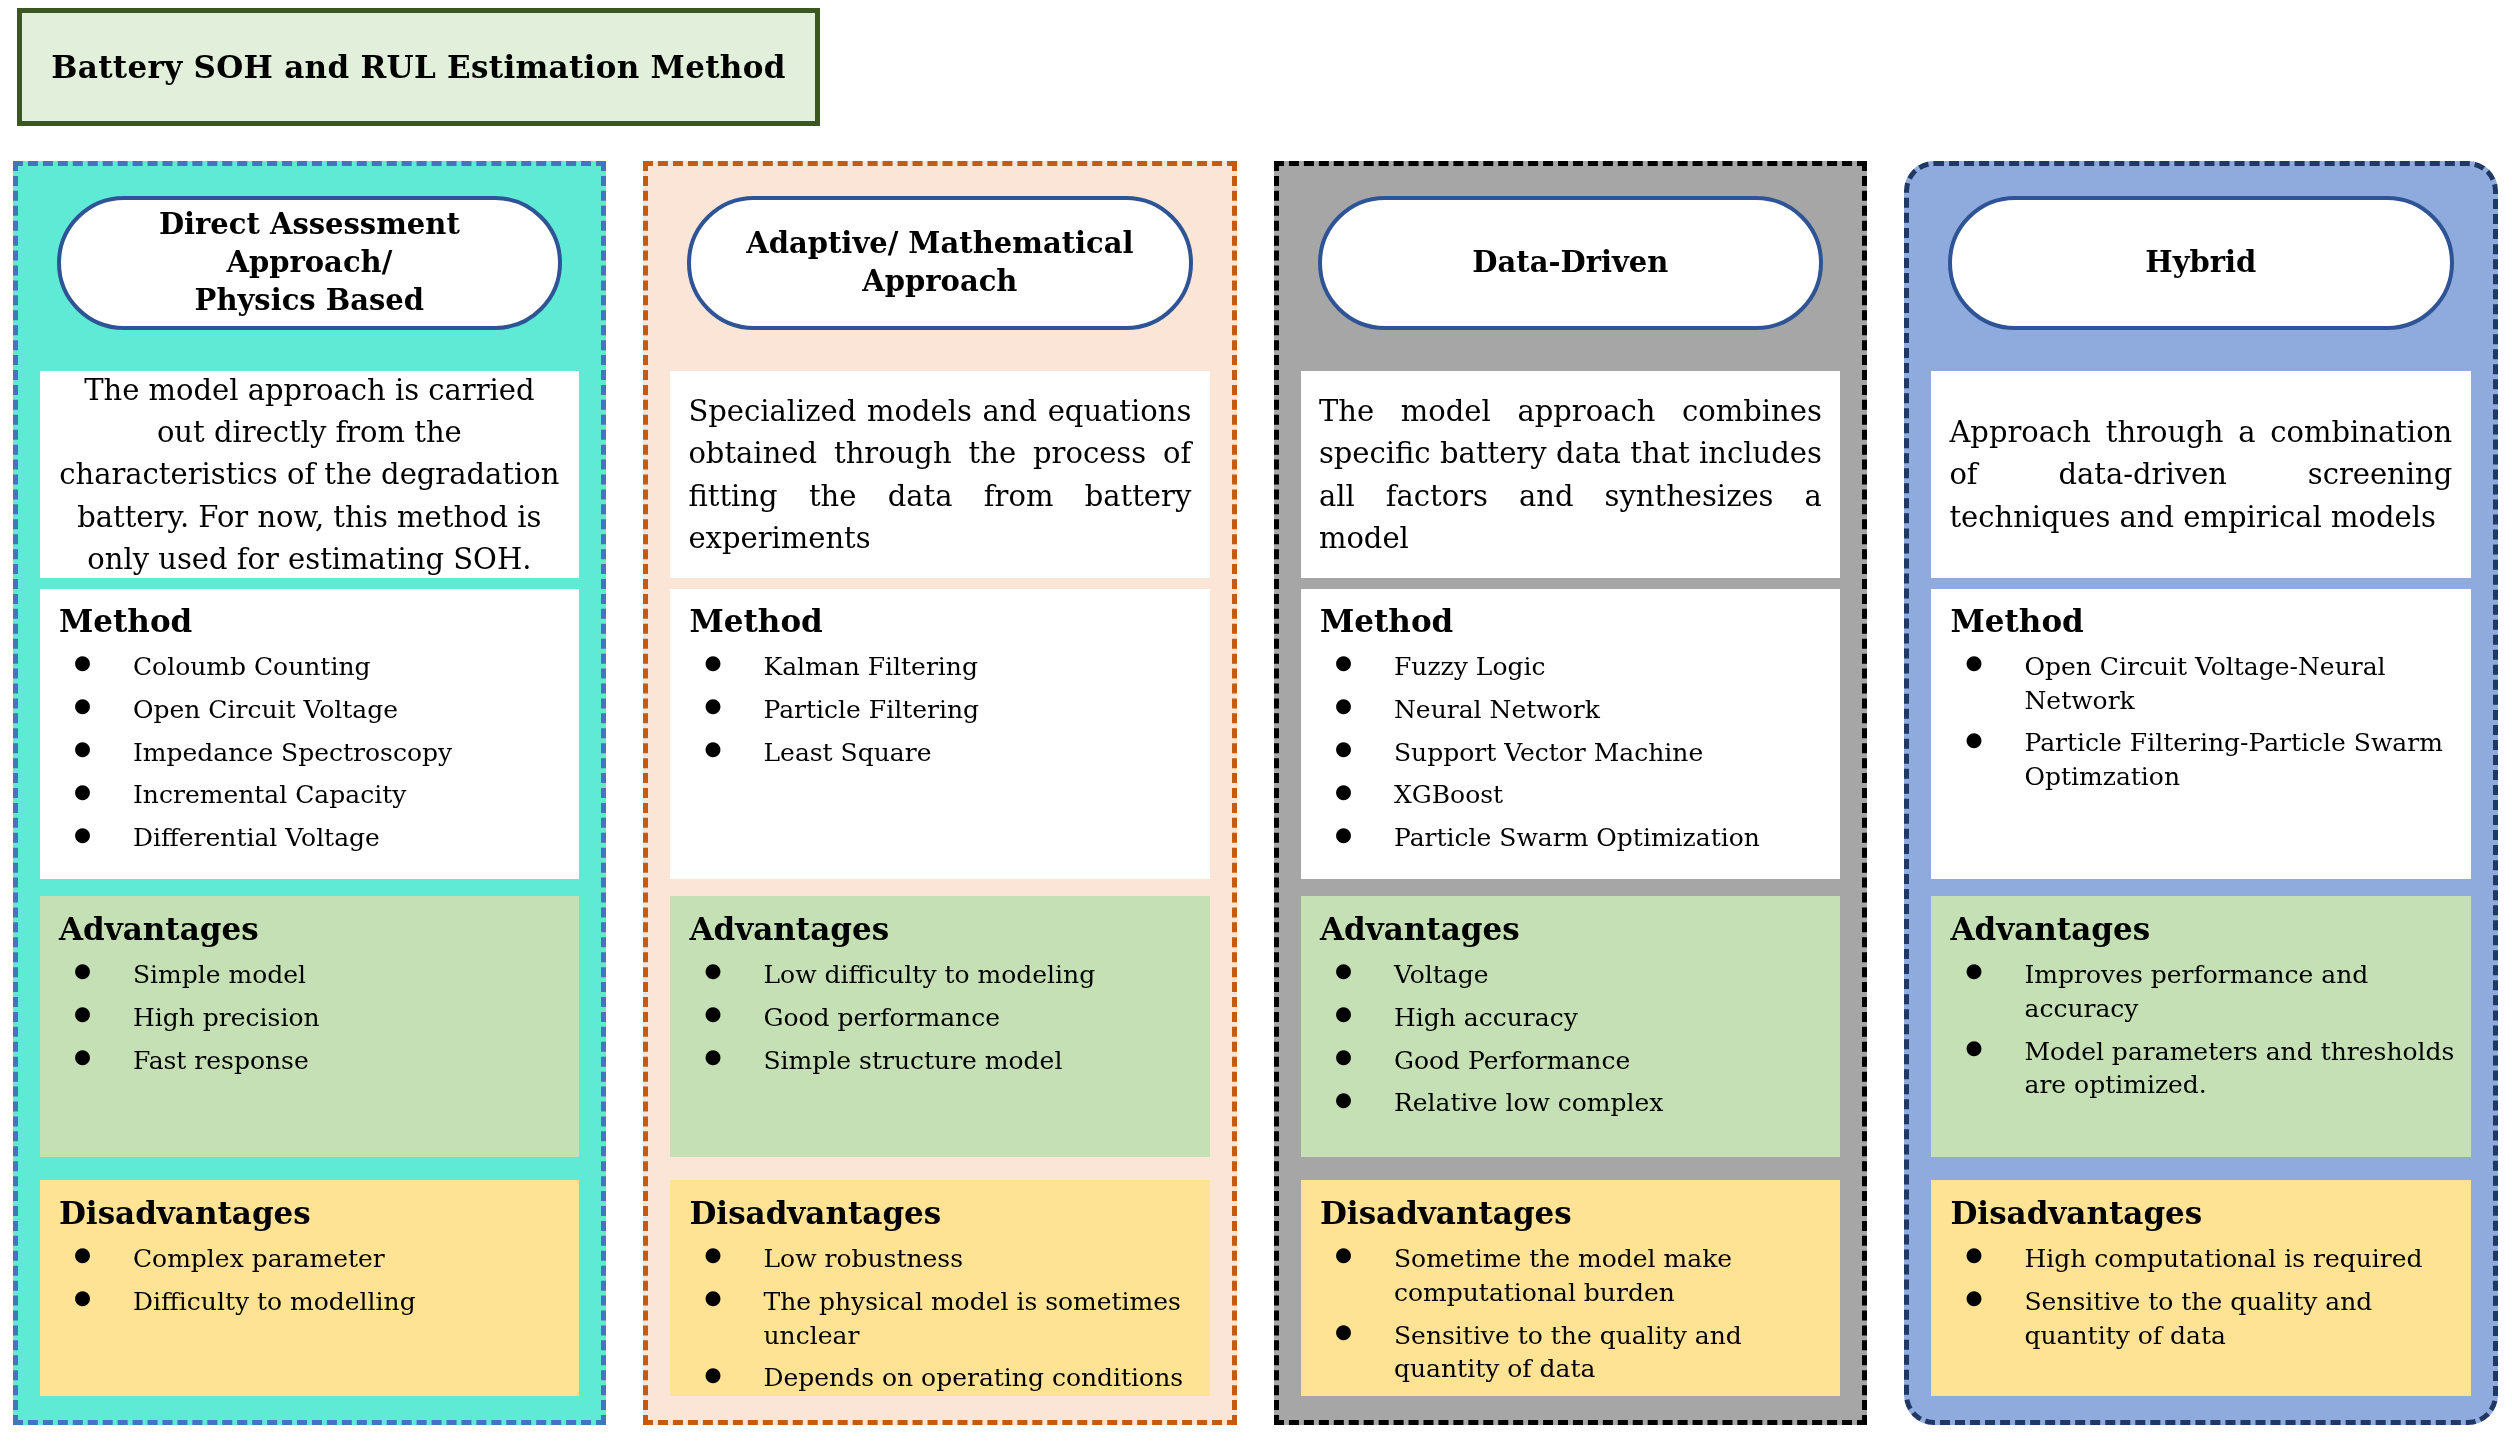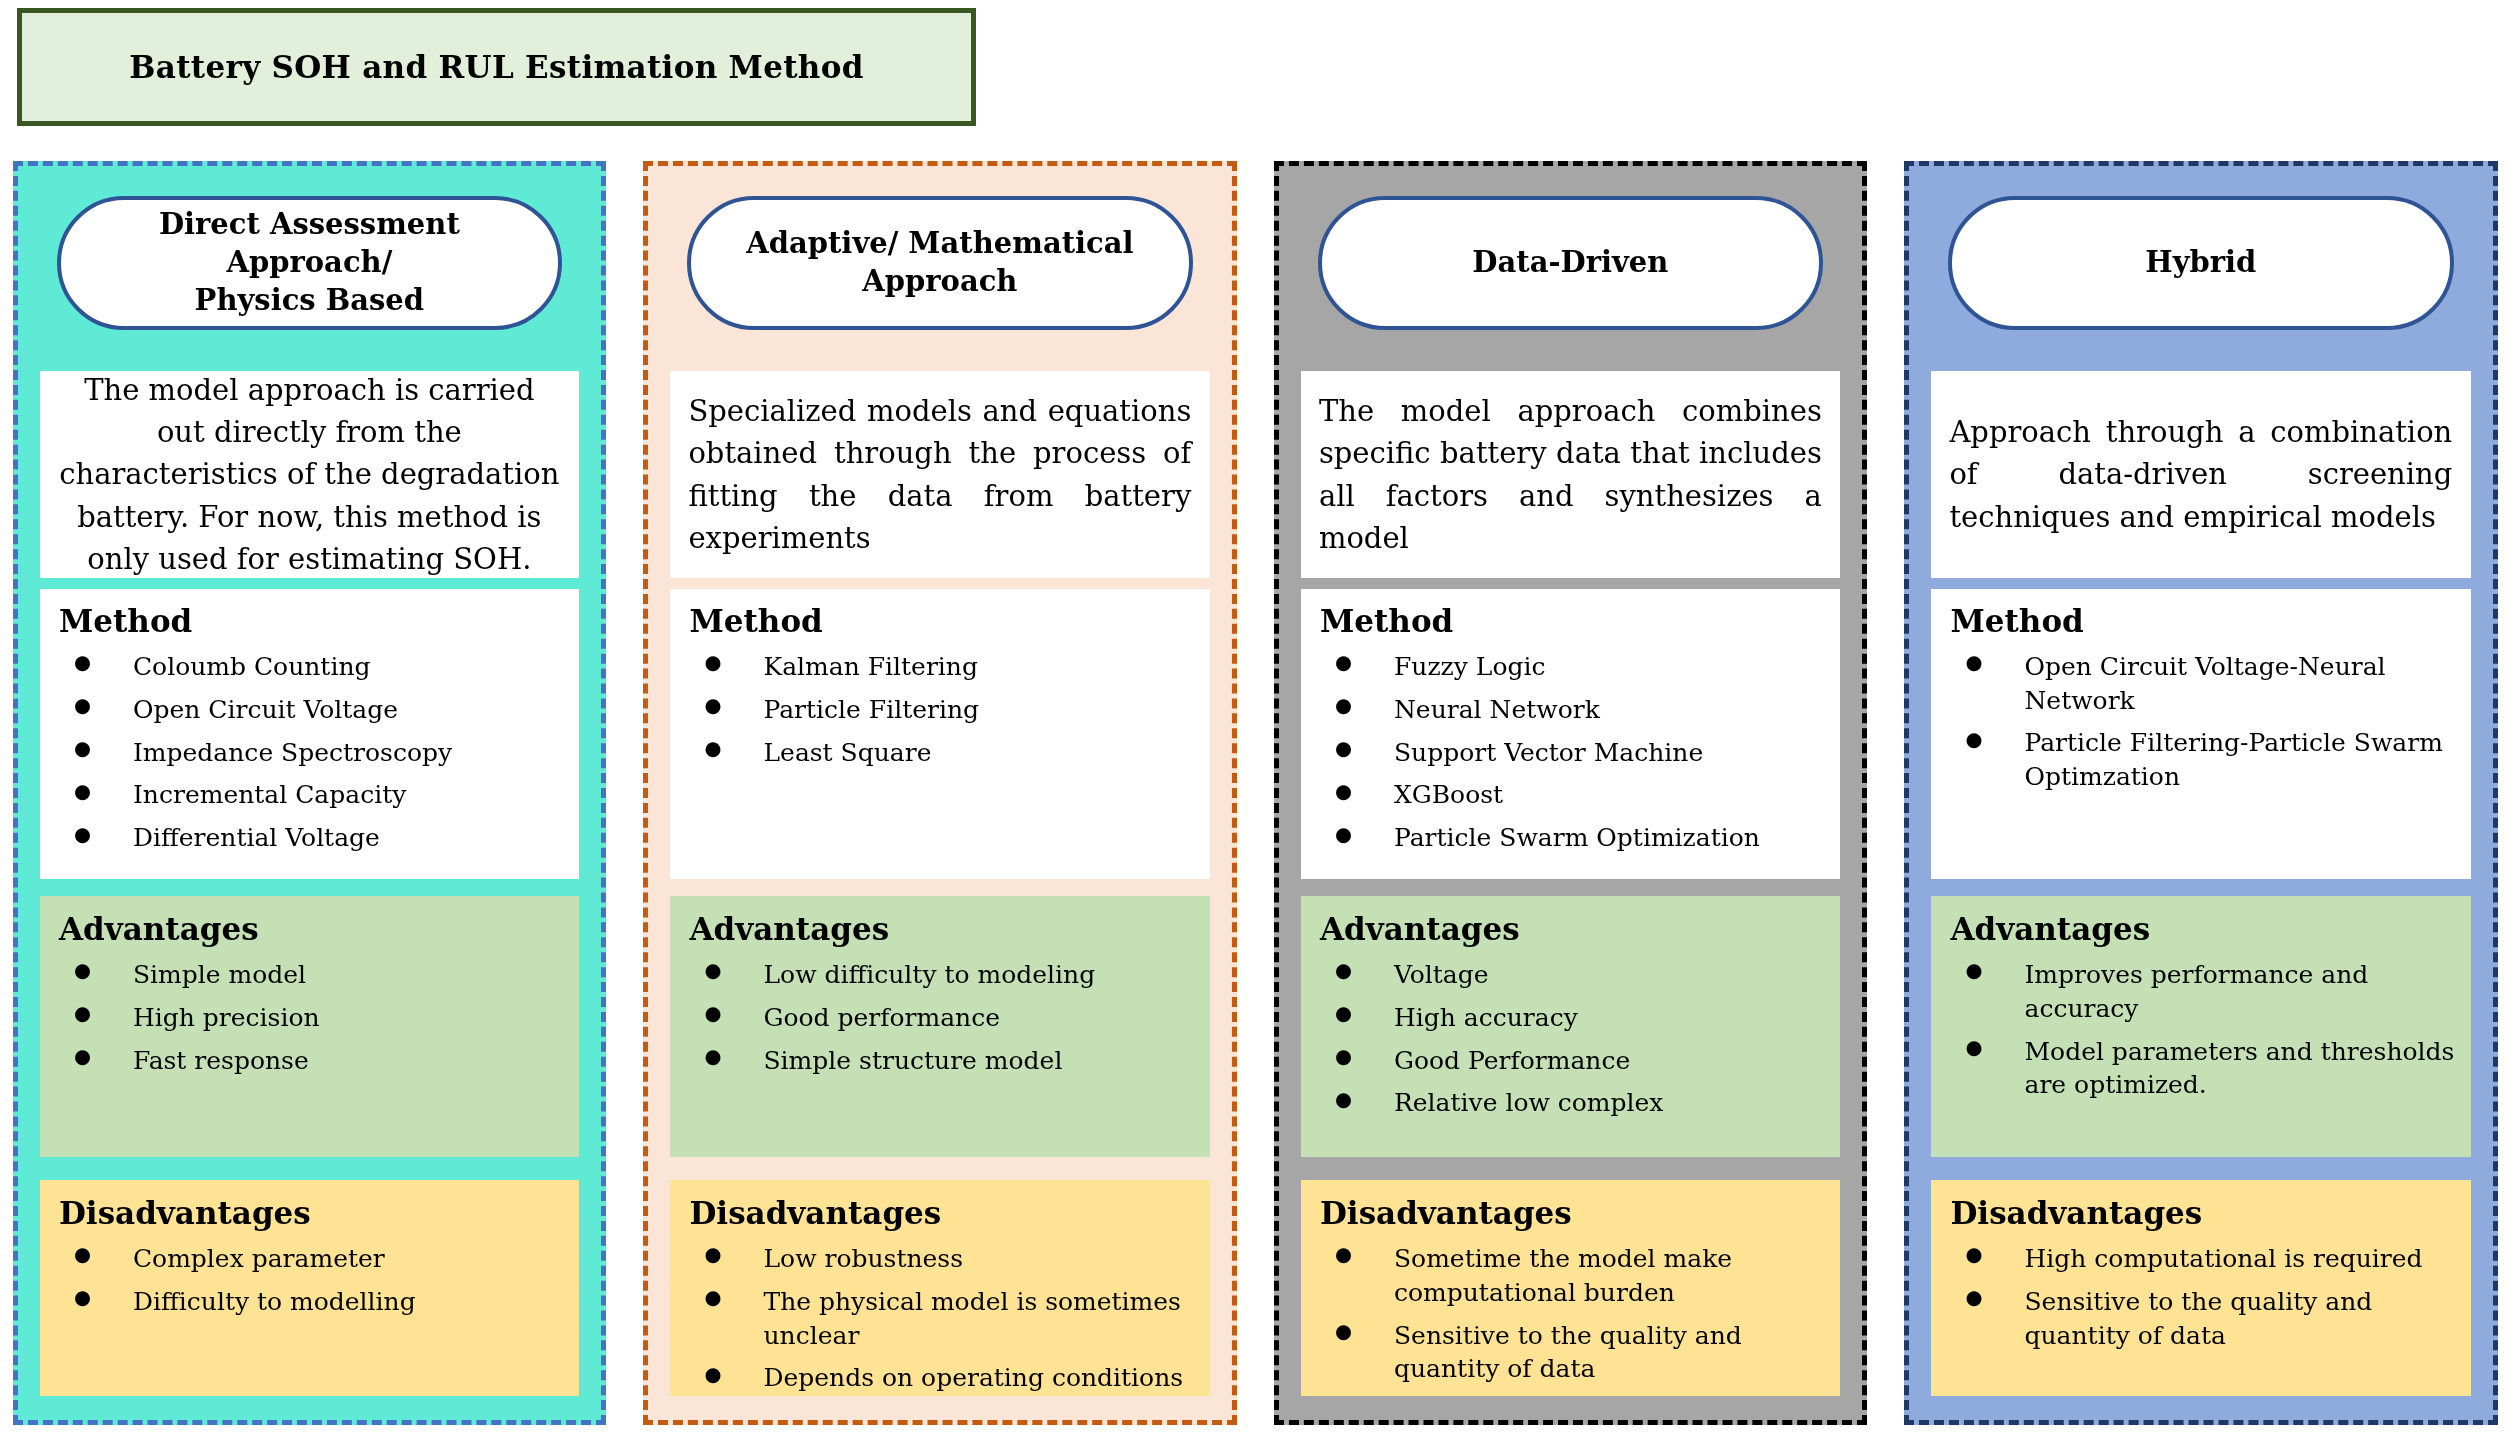--- a/index.html
+++ b/index.html
@@ -11,21 +11,21 @@
     background: #ffffff;
     font-family: "DejaVu Serif", "Liberation Serif", serif;
     color: #000000;
     overflow: hidden;
   }
 
   
   .title-box {
     position: absolute;
     left: 17px; top: 8px;
-    width: 959px; height: 118px;
+    width: 803px; height: 118px;
     border: 5.1px solid #3A5723;
     display: flex; align-items: center; justify-content: center;
     text-align: center;
   }
   .title-box .title-text {
     font-weight: bold;
     font-size: 31px;
     letter-spacing: 0.3px;
   }
 
@@ -228,21 +228,21 @@
       </div>
       <div class="card dis" style="background-color: rgb(255, 227, 149);">
         <div class="section-label">Disadvantages</div>
         <ul class="bullets">
             <li>Sometime the model make computational burden</li>
             <li>Sensitive to the quality and quantity of data</li>
           </ul>
       </div>
     </div>
 
-    <div class="column c3" style="border-color: rgb(31, 56, 100); background-color: rgb(143, 170, 220);">
+    <div class="column c3" style="border-color: rgb(31, 56, 100); background-color: rgb(143, 170, 220); border-radius: 30px;">
       <div class="pill" style="border-color: rgb(47, 84, 150); background-color: rgb(255, 255, 255);">
         <div class="pill-text">Hybrid</div>
       </div>
       <div class="card desc" style="background-color: rgb(255, 255, 255);">
         <p>Approach through a combination of data-driven screening techniques and empirical models</p>
       </div>
       <div class="card method" style="background-color: rgb(255, 255, 255);">
         <div class="section-label">Method</div>
         <ul class="bullets">
             <li>Open Circuit Voltage-Neural Network</li>

